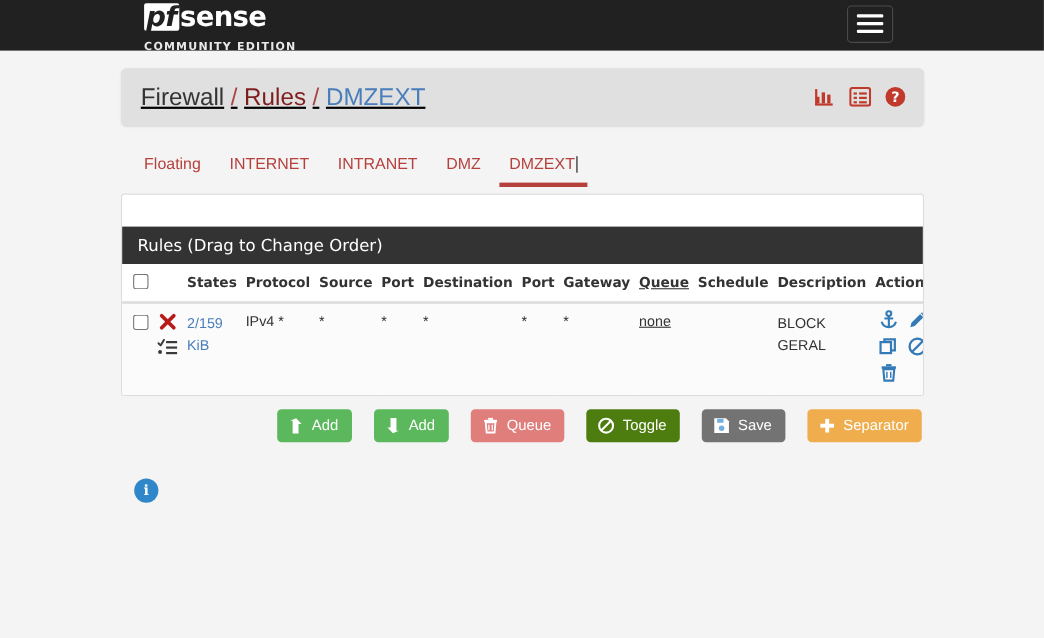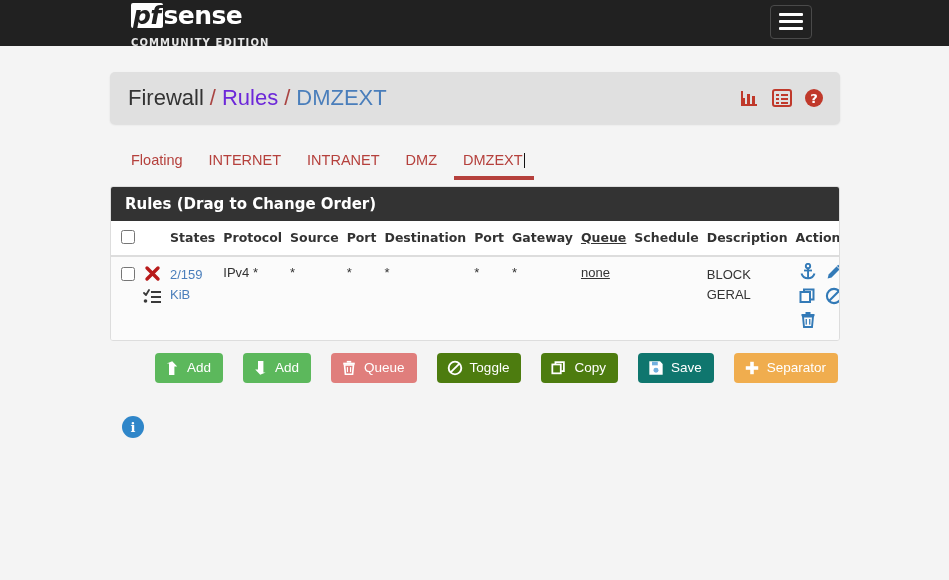--- a/index.html
+++ b/index.html
@@ -68,38 +68,39 @@
   .navbar-toggle .bar:last-child { margin-bottom: 0; }
 
   
   .container {
     width: 730px;
     margin-left: 110px;
   }
 
   
   .breadcrumb-panel {
-    margin-top: 26px;
+    margin-top: 16px;
     height: 52px;
     background: #e0e0e0;
     border-radius: 5px;
     display: flex;
     align-items: center;
     padding: 0 16px 0 18px;
     box-shadow: 0 1px 2px rgba(0,0,0,0.10);
+    text-decoration: underline;
   }
   .breadcrumb {
     font-size: 22px;
     display: flex;
     align-items: baseline;
     white-space: nowrap;
   }
   .bc-root  { color: #333333; }
   .bc-sep   { color: #a94442; margin: 0 6px; }
-  .bc-link  { color: #6d28d9; cursor: pointer; }
+  .bc-link  { color: #7f1d1d; cursor: pointer; }
   .bc-tail  { color: #4a7ebb; cursor: pointer; }
 
   .bc-icons {
     margin-left: auto;
     display: flex;
     align-items: center;
     gap: 12px;
   }
   .bc-icons svg { display: block; cursor: pointer; }
 
@@ -140,23 +141,24 @@
     margin-top: 6px;
     background: #ffffff;
     border: 1px solid #dddddd;
     border-radius: 3px;
     overflow: hidden;
   }
   .panel-heading {
     background: #333333;
     color: #ffffff;
     font-size: 15px;
-    font-weight: bold;
+    font-weight: normal;
     padding: 8px 14px;
     font-family: "DejaVu Sans", sans-serif;
+    margin-top: 29px;
   }
   table.rules {
     width: 100%;
     border-collapse: collapse;
     font-size: 13px;
   }
   table.rules th {
     font-weight: bold;
     color: #333333;
     text-align: left;
@@ -225,21 +227,21 @@
     font-size: 13.5px;
     padding: 7px 12px 7px 10px;
     cursor: pointer;
     font-family: "Liberation Sans", sans-serif;
     line-height: 1;
   }
   .btn svg { display: block; }
   .btn-green  { background: #5cb85c; }
   .btn-red    { background: #e07e7c; }
   .btn-blue   { background: #4d7c0f; justify-content: space-between; }
-  .btn-save   { background: #0f766e; }
+  .btn-save   { background: #737373; }
   .btn-orange { background: #f0ad4e; }
 
   
   .infobar { margin-top: 33px; padding-left: 12px; }
   .info-icon {
     width: 22px; height: 22px;
     border-radius: 50%;
     background: #2f86c9;
     color: #ffffff;
     font-size: 13px;
@@ -456,29 +458,20 @@
     <button class="btn btn-blue">
       <span>
         <svg width="16" height="16" viewBox="0 0 18 18">
           <circle cx="9" cy="9" r="7.1" fill="none" stroke="#ffffff" stroke-width="2.1"></circle>
           <path d="M4 14 L14 4" stroke="#ffffff" stroke-width="2.1"></path>
         </svg>
       </span>
       <span>Toggle</span>
     </button>
 
-    <button class="btn btn-blue">
-      <span>
-        <svg width="16" height="16" viewBox="0 0 18 18">
-          <rect x="1.5" y="5" width="9.5" height="10" fill="none" stroke="#ffffff" stroke-width="2"></rect>
-          <path d="M5 5 V2.5 H14.5 V12.5 H11.5" fill="none" stroke="#ffffff" stroke-width="2"></path>
-        </svg>
-      </span>
-      <span>Copy</span>
-    </button>
 
     <button class="btn btn-save">
       <span>
         <svg width="16" height="16" viewBox="0 0 18 18">
           <path d="M1.5 1.5 H13.5 L16.5 4.5 V16.5 H1.5 Z" fill="#ffffff"></path>
           <rect x="4.5" y="2" width="6.5" height="4" fill="#72b0e0"></rect>
           <circle cx="9" cy="11.5" r="2.8" fill="#72b0e0"></circle>
         </svg>
       </span>
       <span>Save</span>

